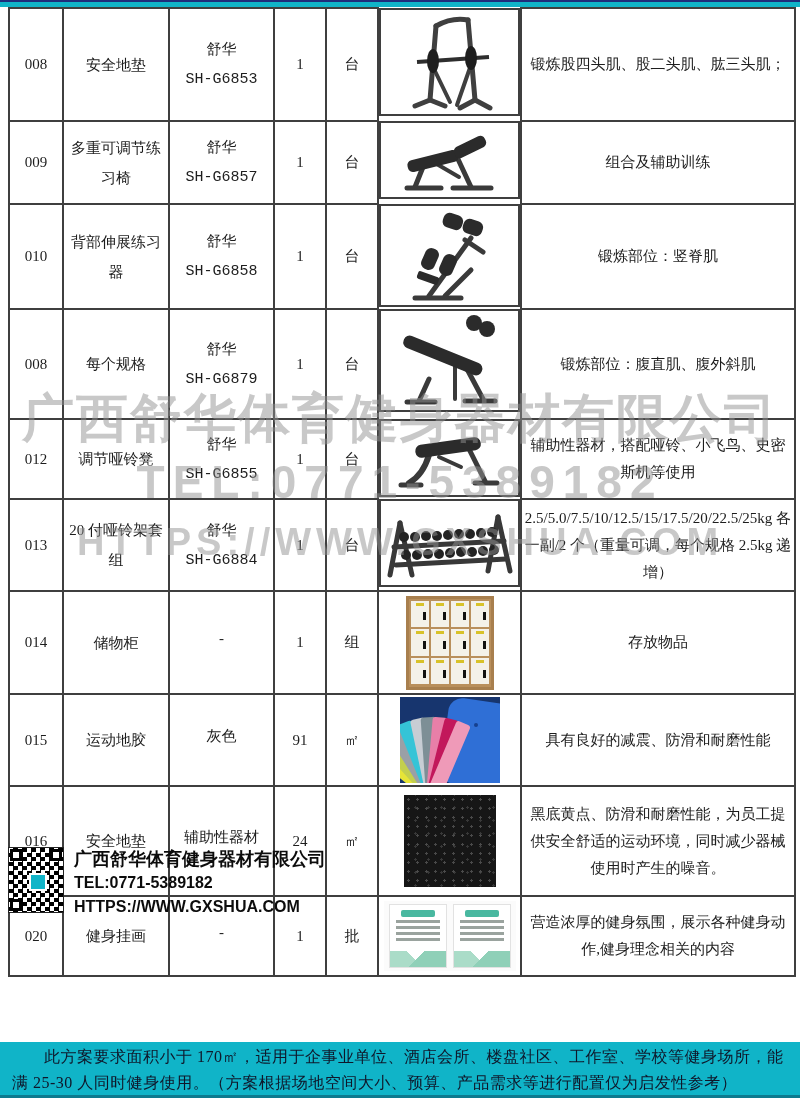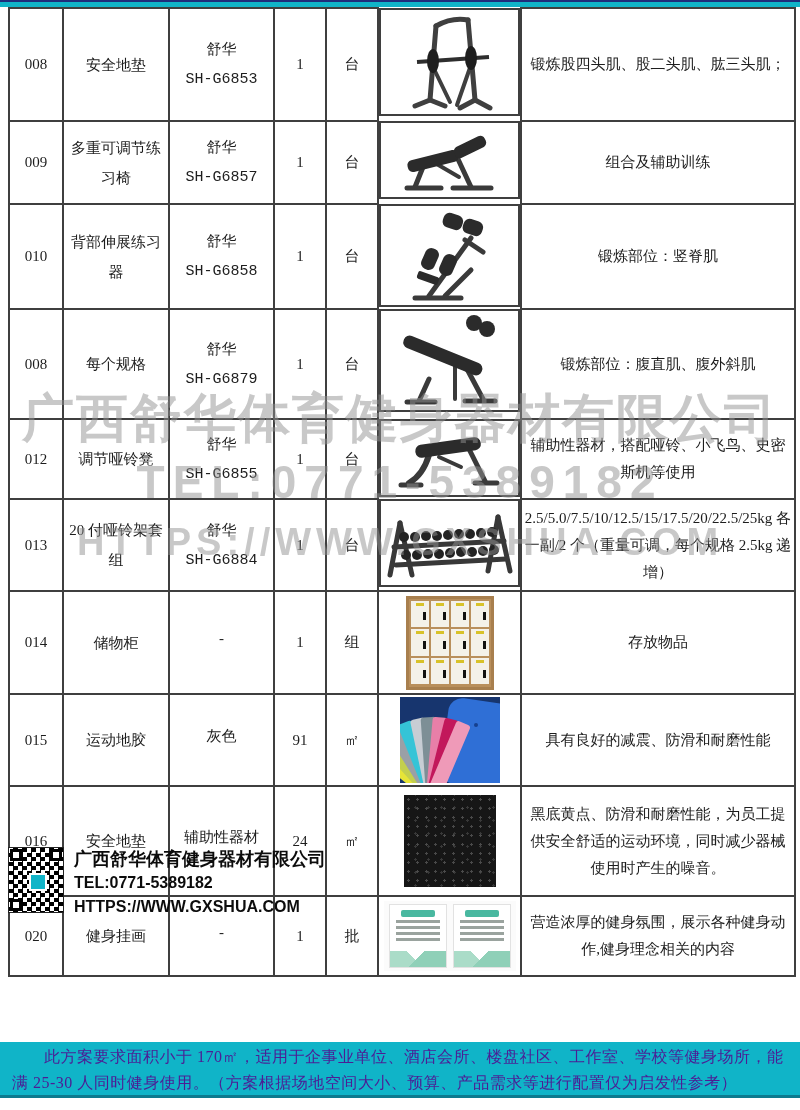--- a/index.html
+++ b/index.html
@@ -72,21 +72,21 @@
   .qr .finder{position:absolute;width:12px;height:12px;border:3px solid #000;background:#fff;box-sizing:border-box;}
   .qr .f1{left:1px;top:1px}.qr .f2{right:1px;top:1px}.qr .f3{left:1px;bottom:1px}
   .qr .logo{position:absolute;left:50%;top:50%;width:14px;height:14px;margin:-7px 0 0 -7px;background:#10b4c8;border:2px solid #fff;}
   .contact-txt{font-family:"Liberation Sans","DejaVu Sans",sans-serif;font-weight:bold;color:#0c0c0c;}
   .contact-txt .l1{font-size:18px;line-height:24px;}
   .contact-txt .l2{font-size:16px;line-height:24px;}
   .contact-txt .l3{font-size:16px;line-height:24px;}
 
   
   .footer{position:absolute;left:0;right:0;top:1042px;height:53px;background:#10b4c8;border-bottom:3px solid #0d7a8e;
-          color:#4c1d95;z-index:4;}
+          color:#0f172a;z-index:4;}
   .footer p{margin:0;padding:2px 12px 0 12px;font-size:16px;line-height:26px;text-indent:2em;letter-spacing:0.5px;}
 
   svg.prod{display:block;margin:0 auto;}
 </style>
 </head>
 <body>
 
 <div class="page">
   <div class="top-bar"></div>
 

